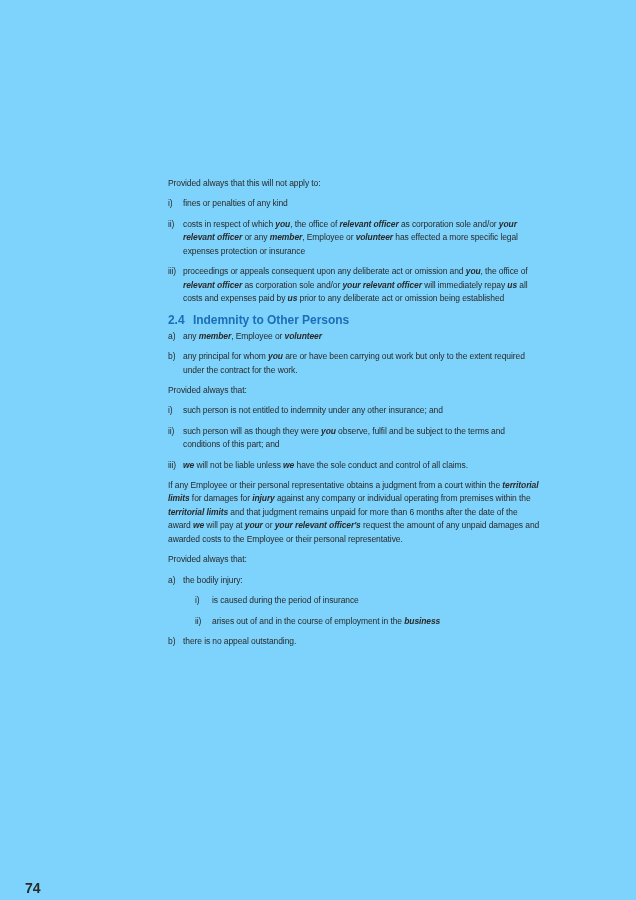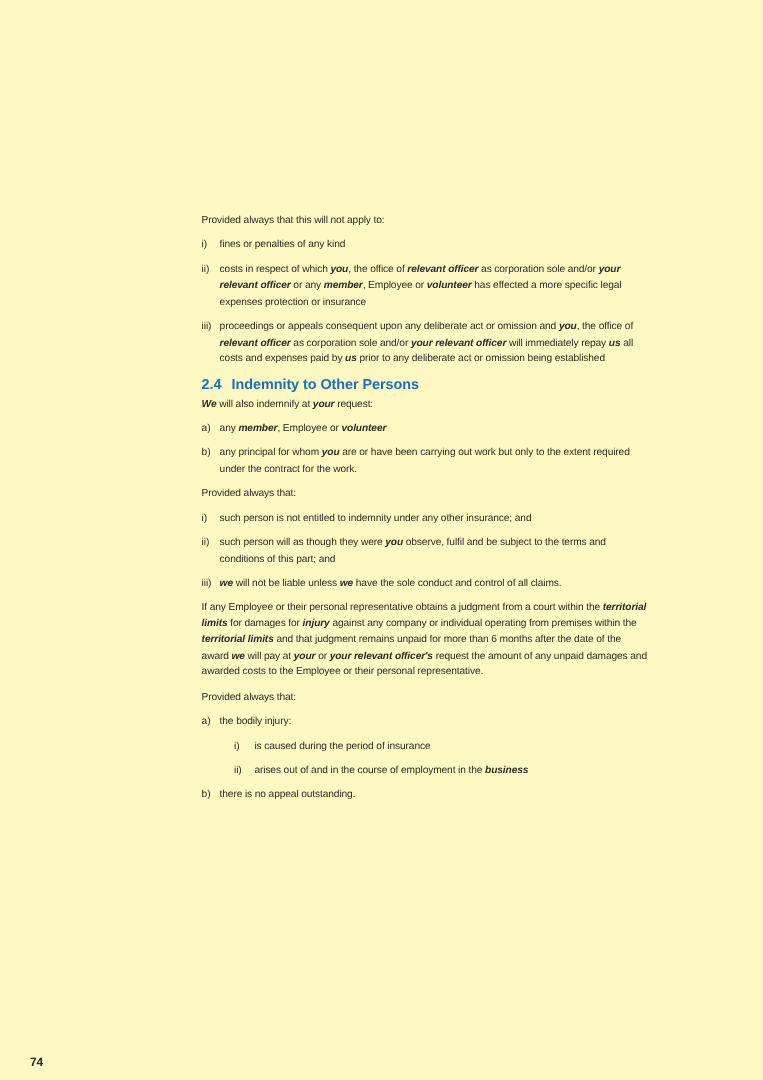--- a/index.html
+++ b/index.html
@@ -11,21 +11,21 @@
     width: 636px;
     height: 900px;
     position: relative;
     font-family: "Liberation Sans", "DejaVu Sans", sans-serif;
     color: #2a2a2a;
     overflow: hidden;
   }
   .page {
     position: absolute;
     inset: 0;
-    background: #fef9c3;
+    background: #7dd3fc;
   }
   .content {
     position: absolute;
     left: 168px;
     top: 177px;
     width: 440px;
     font-size: 8.5px;
     letter-spacing: -0.1px;
     line-height: 13.5px;
     display: flex;
@@ -46,21 +46,21 @@
     letter-spacing: -0.05px;
     margin-top: 2.2px;
     margin-bottom: -3px;
   }
   .h-num { display: inline-block; width: 25px; }
   .b { font-weight: bold; font-style: italic; }
   .page-number {
     position: absolute;
     left: 25px;
     top: 880px;
-    font-size: 10px;
+    font-size: 14px;
     font-weight: bold;
     color: #2a2a2a;
     letter-spacing: -0.1px;
   }
 </style>
 </head>
 <body>
 
 <div class="page">
   <div class="content">
@@ -71,21 +71,20 @@
       </div>
       <div class="li">
         <span class="marker">ii)</span>
         <span class="li-text"><span>costs in respect of which </span><span class="b">you</span><span>, the office of </span><span class="b">relevant officer</span><span> as corporation sole and/or </span><span class="b">your</span><br><span class="b">relevant officer</span><span> or any </span><span class="b">member</span><span>, Employee or </span><span class="b">volunteer</span><span> has effected a more specific legal</span><br><span>expenses protection or insurance</span></span>
       </div>
       <div class="li">
         <span class="marker">iii)</span>
         <span class="li-text"><span>proceedings or appeals consequent upon any deliberate act or omission and </span><span class="b">you</span><span>, the office of</span><br><span class="b">relevant officer</span><span> as corporation sole and/or </span><span class="b">your relevant officer</span><span> will immediately repay </span><span class="b">us</span><span> all</span><br><span>costs and expenses paid by </span><span class="b">us</span><span> prior to any deliberate act or omission being established</span></span>
       </div>
       <div class="heading"><span class="h-num">2.4</span><span class="h-title">Indemnity to Other Persons</span></div>
-      <div class="para"><span class="b">We</span><span> will also indemnify at </span><span class="b">your</span><span> request:</span></div>
       <div class="li">
         <span class="marker">a)</span>
         <span class="li-text"><span>any </span><span class="b">member</span><span>, Employee or </span><span class="b">volunteer</span></span>
       </div>
       <div class="li">
         <span class="marker">b)</span>
         <span class="li-text"><span>any principal for whom </span><span class="b">you</span><span> are or have been carrying out work but only to the extent required</span><br><span>under the contract for the work.</span></span>
       </div>
       <div class="para"><span>Provided always that:</span></div>
       <div class="li">

